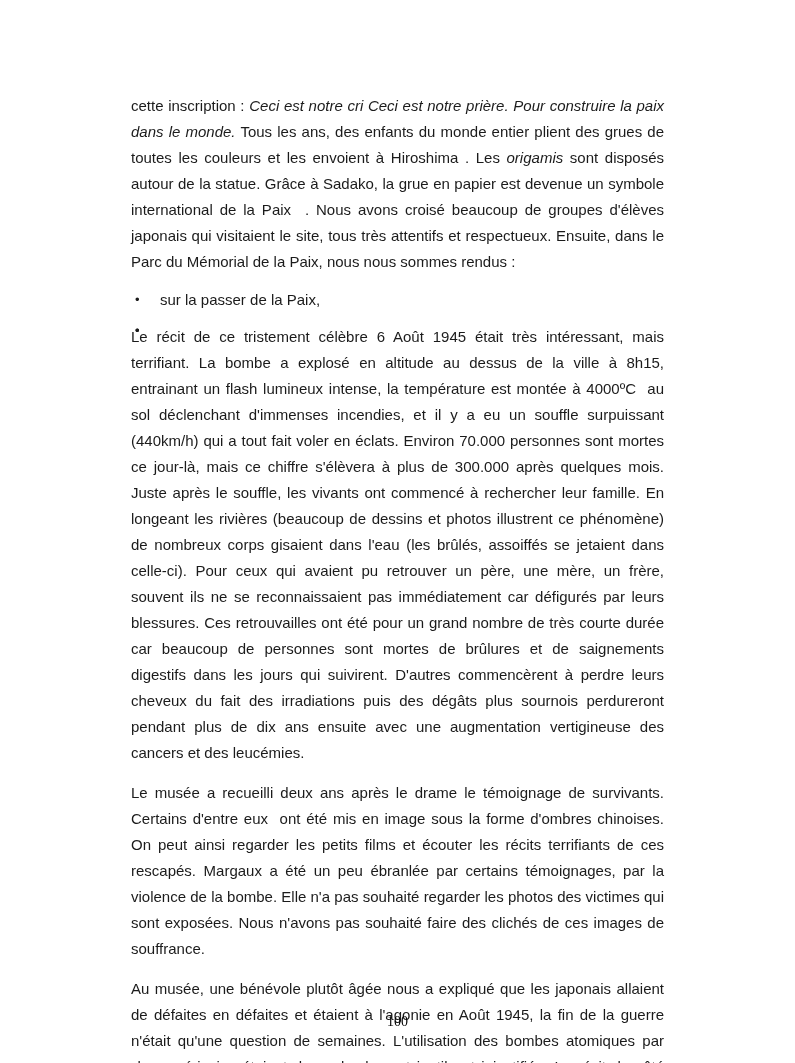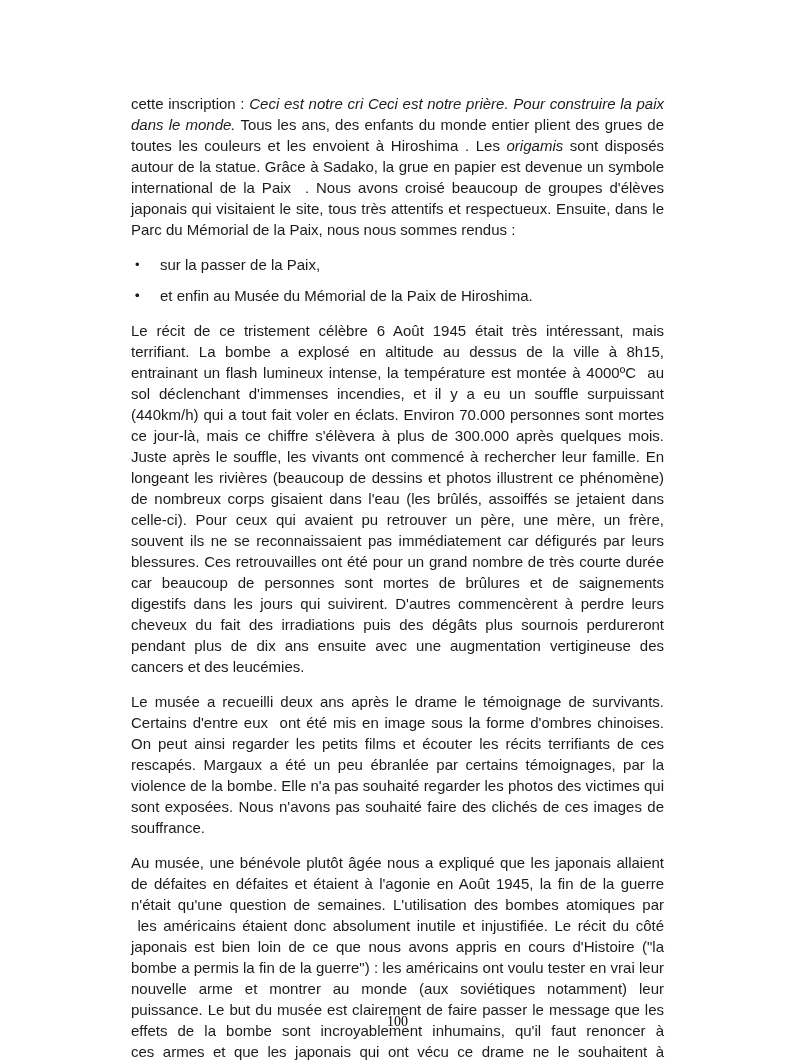--- a/index.html
+++ b/index.html
@@ -18,21 +18,21 @@
   }
   .content {
     position: absolute;
     left: 131px;
     top: 93px;
     width: 533px;
   }
   .content p {
     margin: 0 0 14px 0;
     font-size: 15px;
-    line-height: 21px;
+    line-height: 26px;
     text-align: justify;
     color: #1b1b1b;
   }
   .italic {
     font-style: italic;
   }
   ul.bullets {
     margin: 0 0 14px 0;
     padding: 0;
     list-style: none;
@@ -78,21 +78,20 @@
     <ul class="bullets">
       <li>
         <span class="bullet-dot">•</span>
         <span>sur la passer de la Paix,</span>
       </li>
       <li>
         <span class="bullet-dot">•</span>
       </li>
       <li>
         <span class="bullet-dot">•</span>
-        <span>et enfin au Musée du Mémorial de la Paix de Hiroshima.</span>
       </li>
     </ul>
 
     <p>
       <span>Le récit de ce tristement célèbre 6 Août 1945 était très intéressant, mais terrifiant. La bombe a explosé en altitude au dessus de la ville à 8h15, entrainant un flash lumineux intense, la température est montée à 4000ºC&nbsp; au sol déclenchant d'immenses incendies, et il y a eu un souffle surpuissant (440km/h) qui a tout fait voler en éclats. Environ 70.000 personnes sont mortes ce jour-là, mais ce chiffre s'élèvera à plus de 300.000 après quelques mois. Juste après le souffle, les vivants ont commencé à rechercher leur famille. En longeant les rivières (beaucoup de dessins et photos illustrent ce phénomène) de nombreux corps gisaient dans l'eau (les brûlés, assoiffés se jetaient dans celle-ci). Pour ceux qui avaient&nbsp;pu retrouver un père, une mère, un frère, souvent ils ne se reconnaissaient&nbsp;pas immédiatement car défigurés par leurs blessures. Ces retrouvailles ont été pour un grand nombre de très courte durée car beaucoup de personnes sont mortes de&nbsp;brûlures et de saignements digestifs&nbsp;dans les jours qui suivirent. D'autres commencèrent à perdre leurs cheveux du fait des irradiations puis des dégâts plus sournois perdureront pendant&nbsp;plus de dix&nbsp;ans ensuite avec une augmentation vertigineuse des cancers et des leucémies.</span>
     </p>
 
     <p>
       <span>Le musée a recueilli deux ans après le drame le témoignage de survivants. Certains d'entre eux&nbsp; ont été mis en image sous la forme&nbsp;d'ombres chinoises. On peut ainsi regarder les petits films et écouter les récits terrifiants de ces rescapés. Margaux a été un peu ébranlée par certains témoignages, par la violence de la bombe. Elle n'a pas souhaité regarder les photos des victimes qui sont exposées. Nous n'avons pas souhaité faire des clichés de ces images de souffrance.</span>
     </p>

